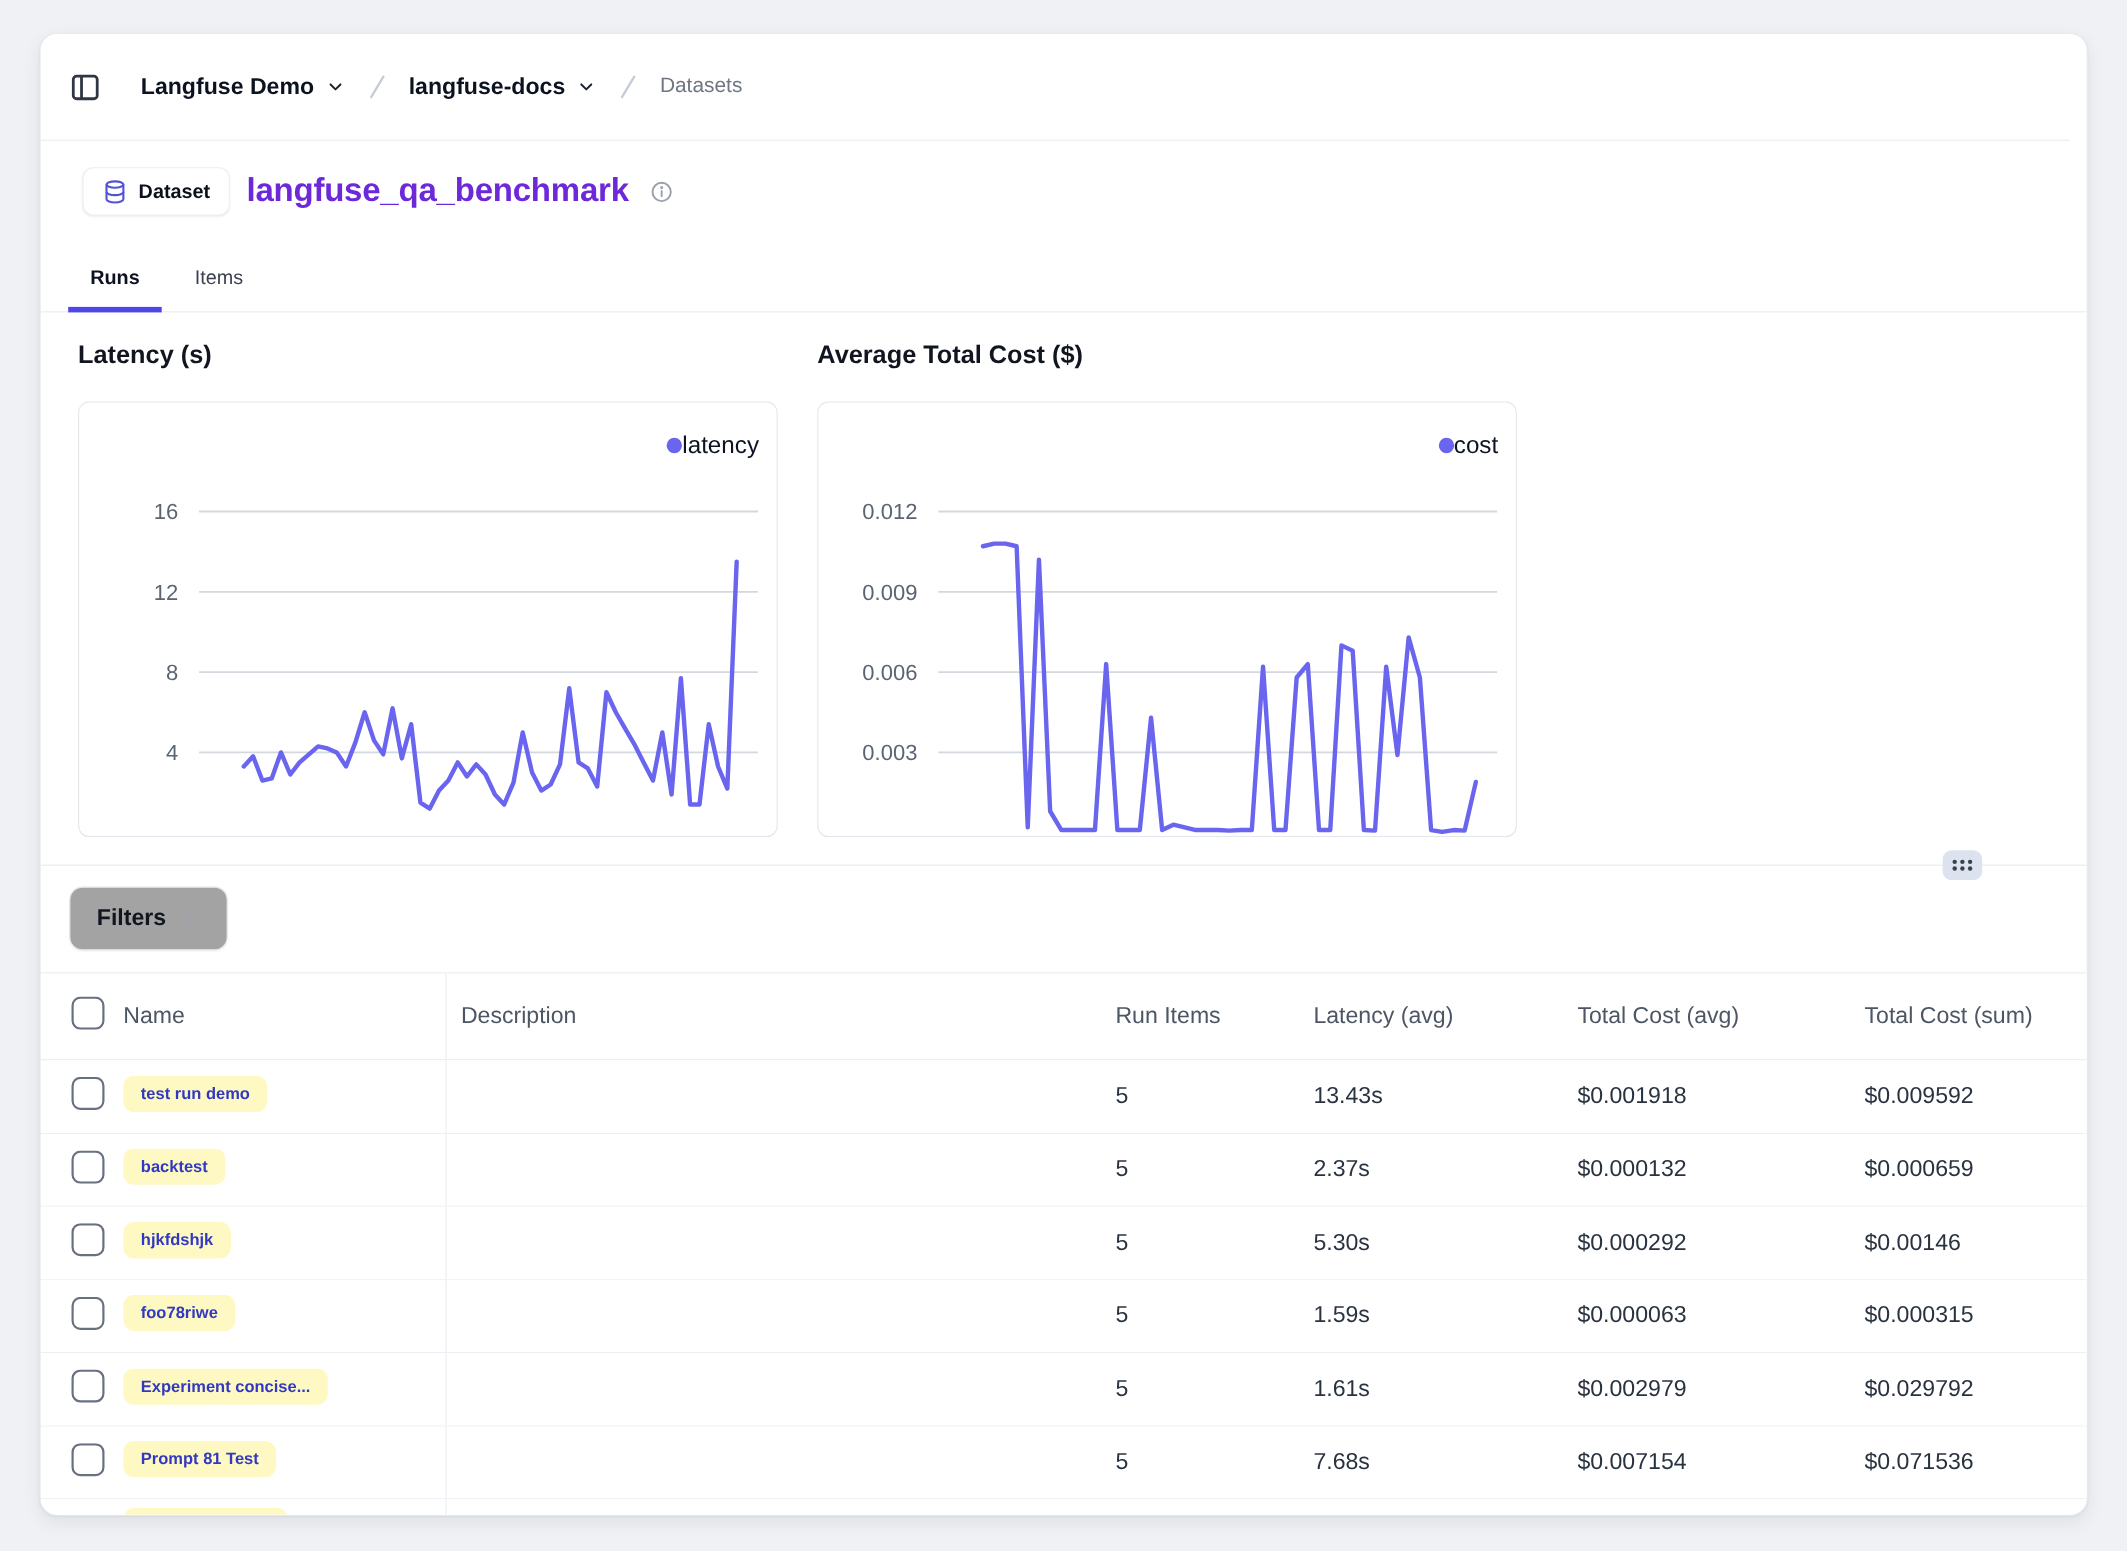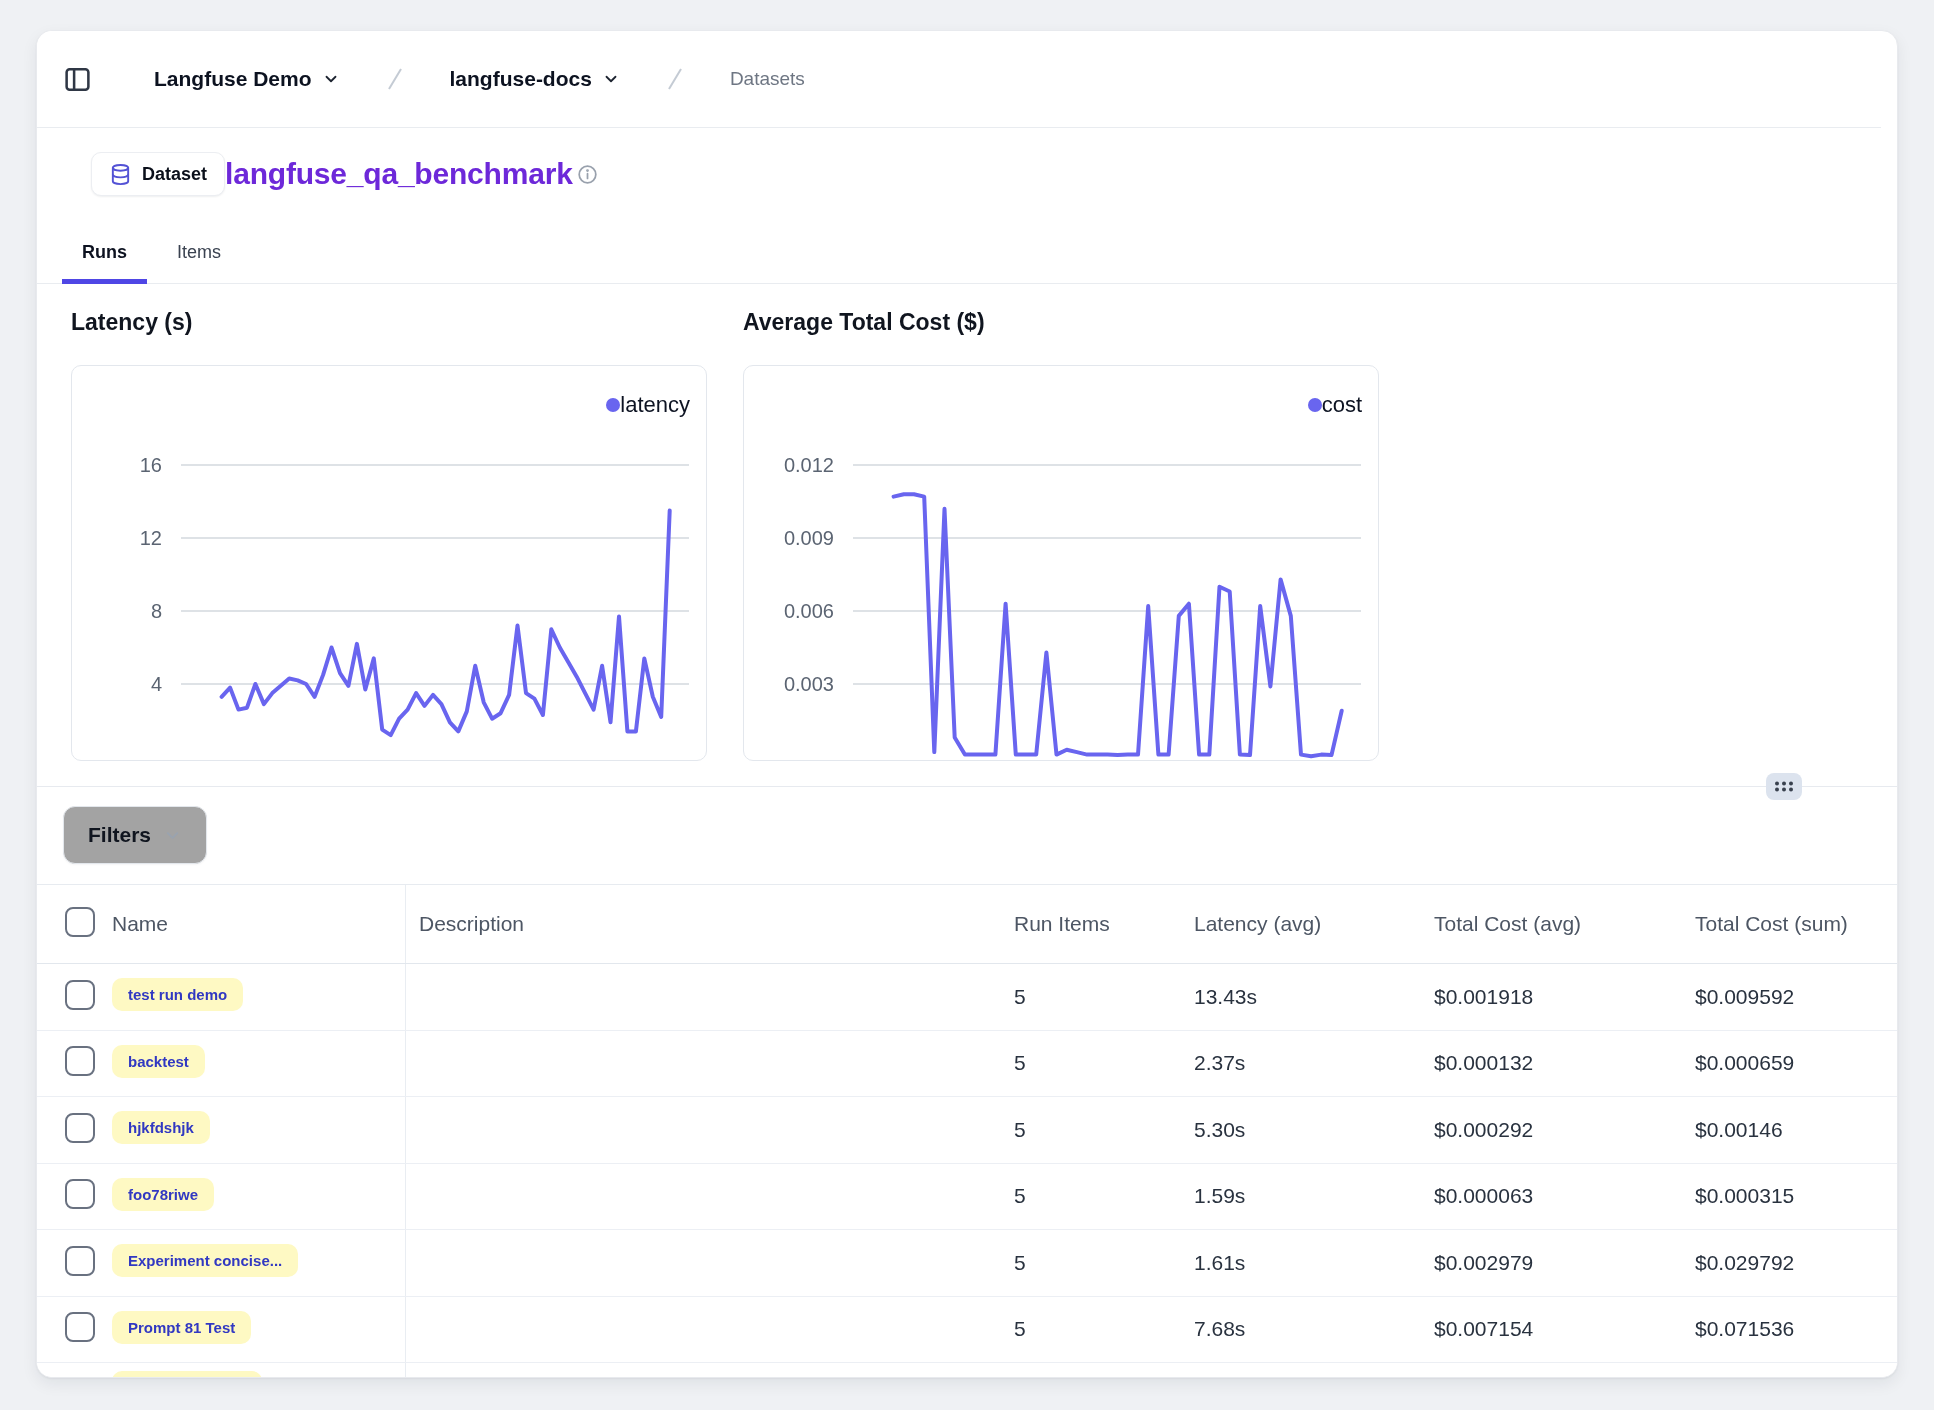--- a/index.html
+++ b/index.html
@@ -14,29 +14,29 @@
   .card {
     position:absolute; left:36px; top:30px; width:1862px; height:1348px;
     background:#ffffff; border:1px solid #e8eaee; border-radius:16px;
     box-shadow:0 1px 2px rgba(16,24,40,.05), 0 6px 16px rgba(16,24,40,.07);
     overflow:hidden;
   }
   
   .topbar {
     position:absolute; top:0; left:0; right:16px; height:97px;
     display:flex; align-items:center; padding-left:25px;
-    border-bottom:1px solid #e9ecf0; background:#fff;gap:26px;
+    border-bottom:1px solid #e9ecf0; background:#fff;
   }
   .panel-toggle { width:30px; height:30px; display:inline-flex; align-items:center; justify-content:center; cursor:pointer; }
   .crumb { font-size:21px; font-weight:600; color:#0c1220; display:inline-flex; align-items:center; gap:10px; cursor:pointer; }
   .crumb.first { margin-left:36px; }
   .crumb-muted { font-size:19px; font-weight:400; color:#6e7683; }
   .slash { margin:0 20px; }
   
-  .ds-header { position:absolute; top:121px; left:54px; display:flex; align-items:center; }
+  .ds-header { position:absolute; top:121px; left:38px; display:flex; align-items:center; gap:15px; }
   .ds-pill {
     display:inline-flex; align-items:center; gap:10px; height:44px; padding:0 17px;
     background:#fff; border:1px solid #eceef2; border-radius:10px;
     box-shadow:0 1px 2px rgba(16,24,40,.07); font-size:18px; font-weight:700; color:#0b101b;
   }
   .ds-title { font-size:30px; font-weight:700; color:#6d28d9; letter-spacing:-.2px;text-align:center; }
   .info-icon { margin-left:4px; display:inline-flex; }
   
   .tabs-wrap {
     position:absolute; top:195px; left:0; right:0; height:58px;

